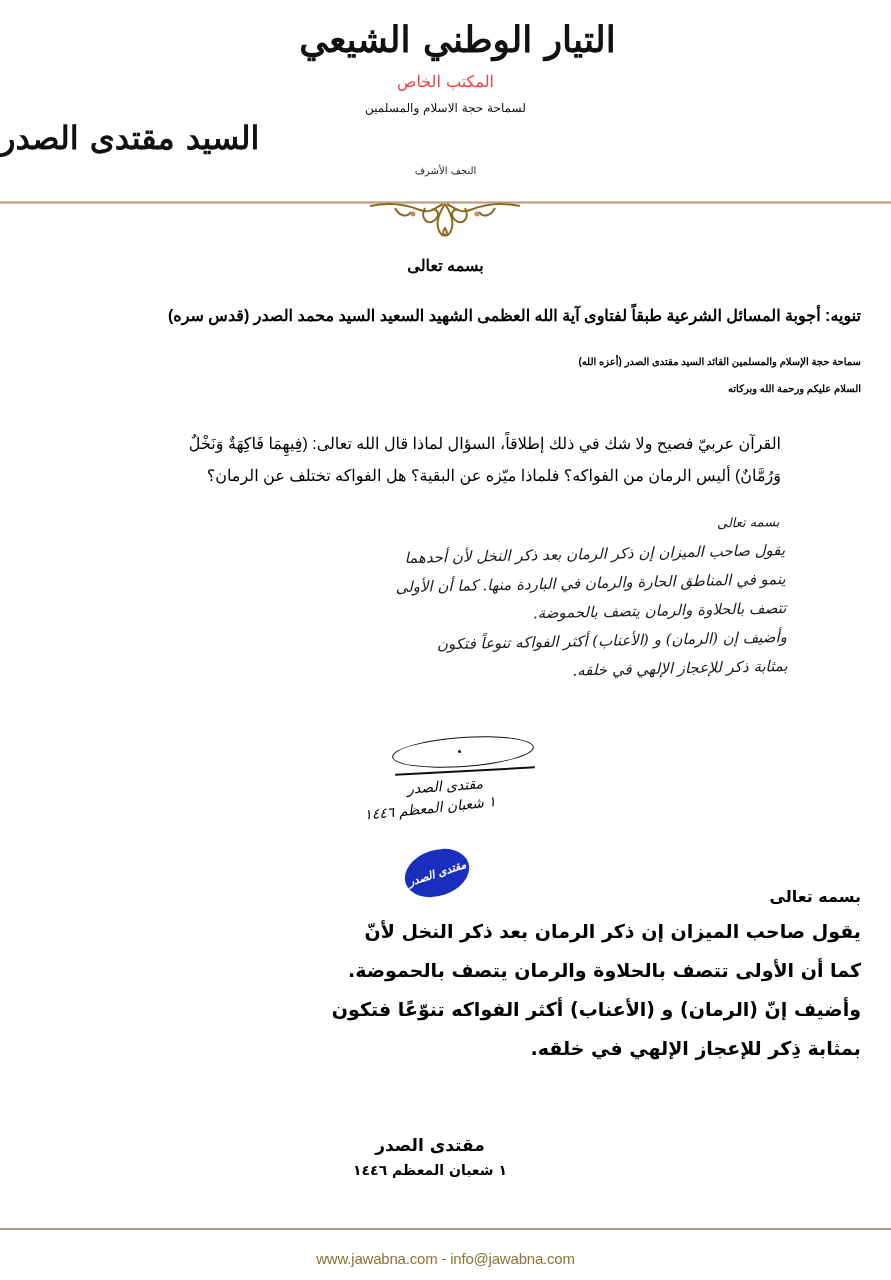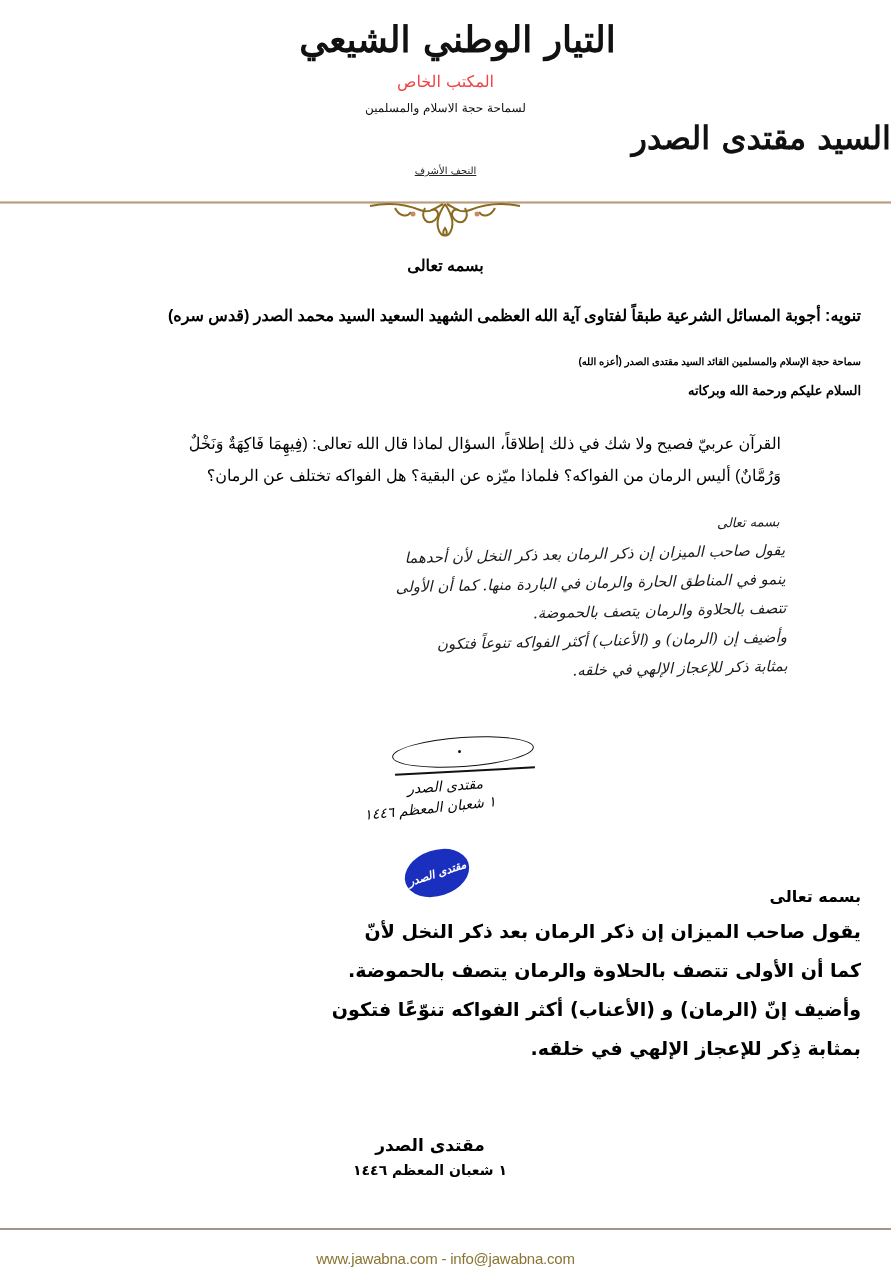--- a/index.html
+++ b/index.html
@@ -10,32 +10,32 @@
   .abs { position: absolute; }
   
   .lh-title {
     left: 0; right: 0; top: 18px; text-align: center;
     font-family: "DejaVu Serif", serif; font-size: 36px; font-weight: bold;
     letter-spacing: 1px; color: #111; margin-left: 24px;
   }
   .lh-office { left: 0; right: 0; top: 72px; text-align: center; font-family: "DejaVu Serif", serif; font-size: 16px; color: #ef4444; }
   .lh-for { left: 0; right: 0; top: 101px; text-align: center; font-family: "DejaVu Serif", serif; font-size: 12px; color: #111; }
   .lh-name {
-    left: 0; right: 0; top: 119px; text-align: right;
+    left: 0; right: 0; top: 119px; text-align: left;
     font-family: "DejaVu Serif", serif; font-size: 32px; font-weight: bold; color: #111;
   }
-  .lh-city { left: 0; right: 0; top: 165px; text-align: center; font-family: "DejaVu Serif", serif; font-size: 10px; color: #222; text-decoration: underline; }
+  .lh-city { left: 0; right: 0; top: 165px; text-align: center; font-family: "DejaVu Serif", serif; font-size: 10px; color: #222; }
   .hr-top { left: 0; right: 0; top: 201px; height: 3px; background: linear-gradient(#e6d4c0, #b59f86 50%, #e8d8c6); }
   .ornament { left: 365px; top: 198px; width: 160px; height: 42px; }
 
   .rtl { direction: rtl; unicode-bidi: embed; }
   .bismillah1 { left: 0; right: 0; top: 256px; text-align: center; font-family: "Liberation Sans", sans-serif; font-weight: bold; font-size: 16px; }
   .notice { right: 30px; left: 30px; top: 306px; text-align: right; font-family: "Liberation Sans", sans-serif; font-weight: bold; font-size: 16px; }
   .addressee { right: 30px; left: 30px; top: 356px; text-align: right; font-family: "Liberation Sans", sans-serif; font-weight: bold; font-size: 10px; }
-  .greeting { right: 30px; left: 30px; top: 383px; text-align: right; font-family: "Liberation Sans", sans-serif; font-weight: bold; font-size: 13px; }
+  .greeting { right: 30px; left: 30px; top: 383px; text-align: right; font-family: "Liberation Sans", sans-serif; font-weight: bold; font-size: 10px; }
   .question {
     right: 110px; left: 60px; top: 428px; text-align: right;
     font-family: "Liberation Sans", sans-serif; font-size: 16px; line-height: 32px;
   }
 
   
   .hw {
     right: 105px; left: 310px; top: 512px; text-align: right;
     font-family: "DejaVu Serif", serif; font-style: italic; font-size: 15px; line-height: 29px;
     color: #1a1a1a; transform: rotate(-1.2deg);

